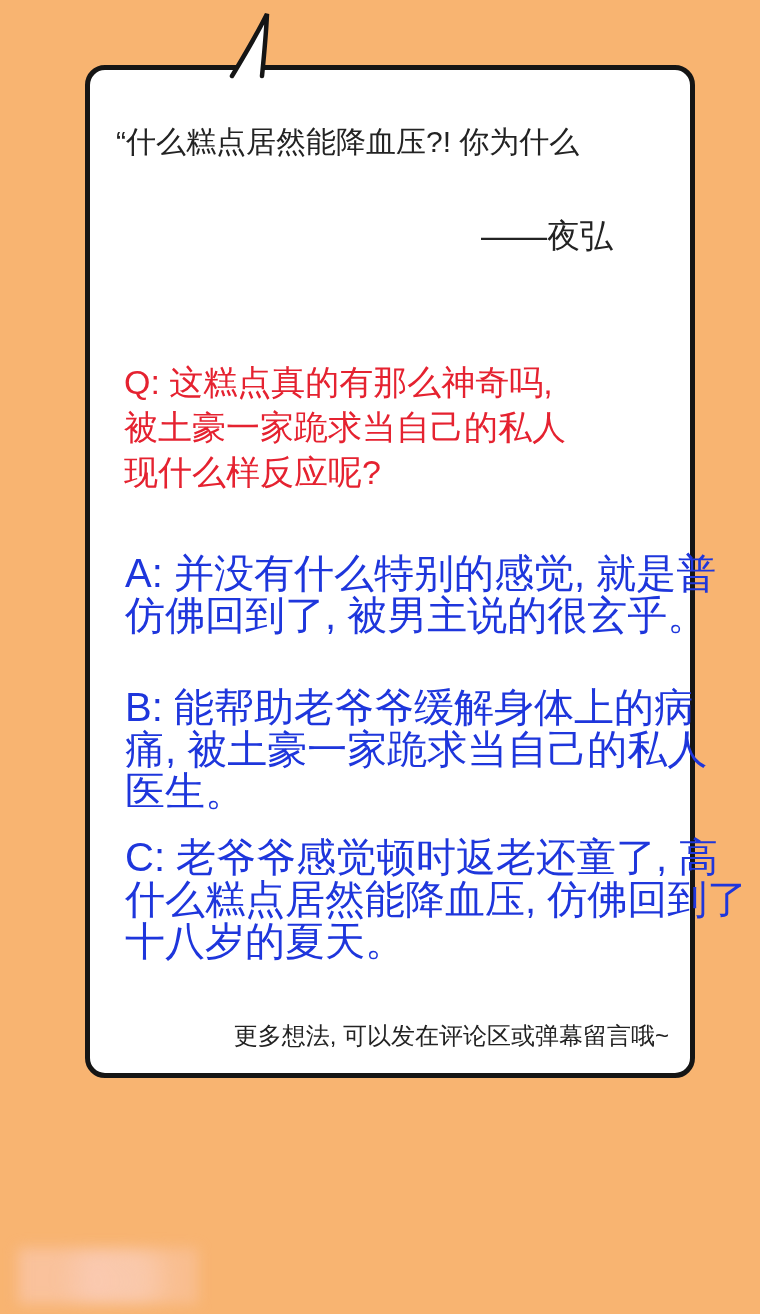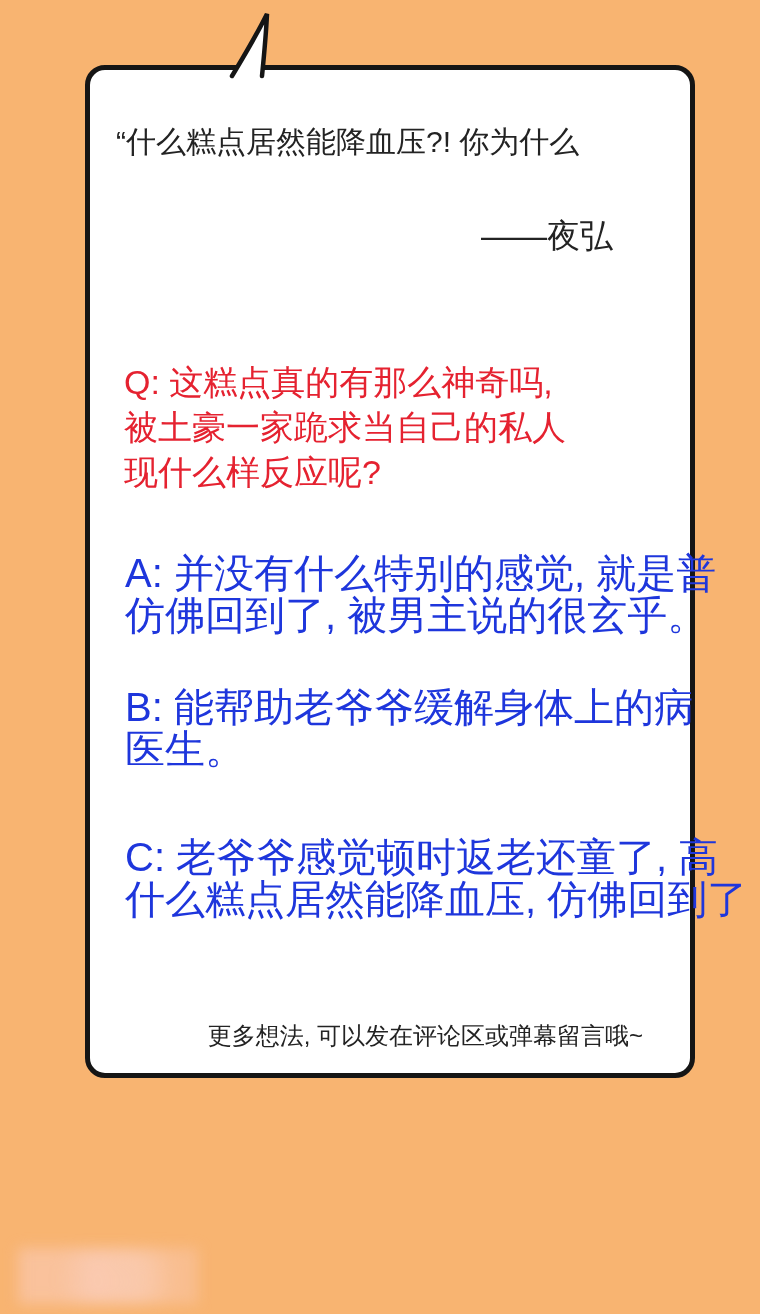--- a/index.html
+++ b/index.html
@@ -80,20 +80,21 @@
   .answer-b { top: 616px; }
   .answer-c { top: 766px; }
   .footer {
     left: 0;
     top: 950px;
     width: 553px;
     text-align: right;
     font-size: 24px;
     line-height: 32px;
     color: var(--text, #232323);
+    padding-left: 26px;
   }
   .watermark {
     position: absolute;
     left: 18px;
     top: 1248px;
     width: 180px;
     height: 56px;
     background:
       radial-gradient(circle at 20% 60%, rgba(250, 205, 190, 0.55) 0 30%, transparent 60%),
       radial-gradient(circle at 55% 55%, rgba(250, 210, 195, 0.5) 0 28%, transparent 58%),
@@ -125,26 +126,28 @@
       <div>现什么样反应呢?</div>
     </div>
 
     <div class="answer answer-a">
       <div>A: 并没有什么特别的感觉, 就是普</div>
       <div>仿佛回到了, 被男主说的很玄乎。</div>
     </div>
 
     <div class="answer answer-b">
       <div>B: 能帮助老爷爷缓解身体上的病</div>
+      <div>痛, 被土豪一家跪求当自己的私人</div>
       <div>医生。</div>
     </div>
 
     <div class="answer answer-c">
       <div>C: 老爷爷感觉顿时返老还童了, 高</div>
       <div>什么糕点居然能降血压, 仿佛回到了</div>
+      <div>十八岁的夏天。</div>
     </div>
 
     <div class="footer">更多想法, 可以发在评论区或弹幕留言哦~</div>
 
   </div>
 
   <div class="watermark"></div>
 
 </div>
 

